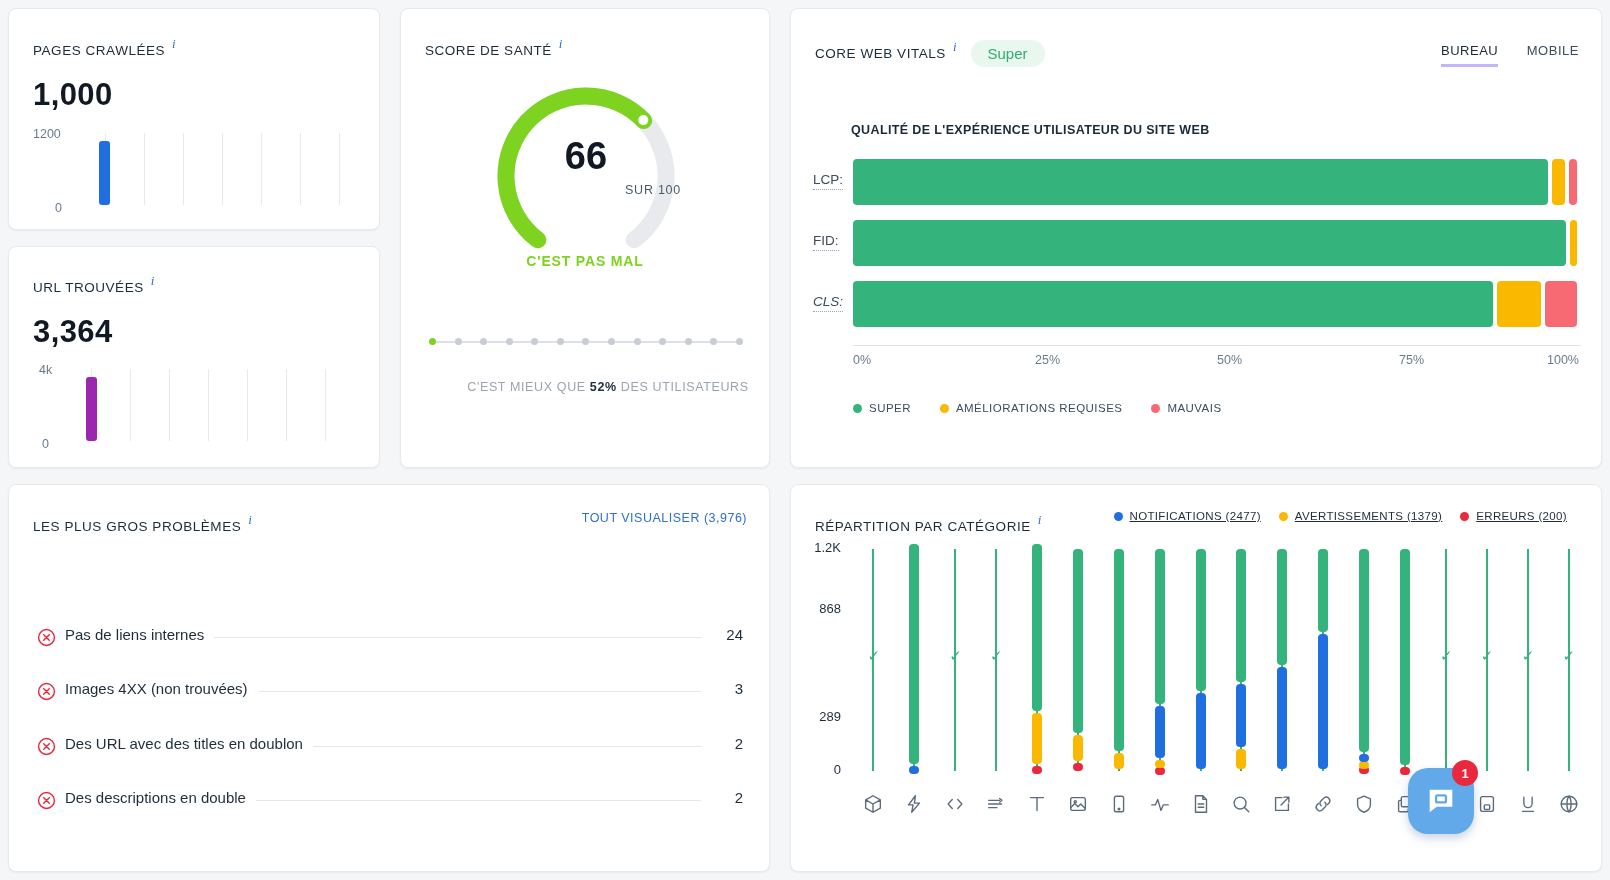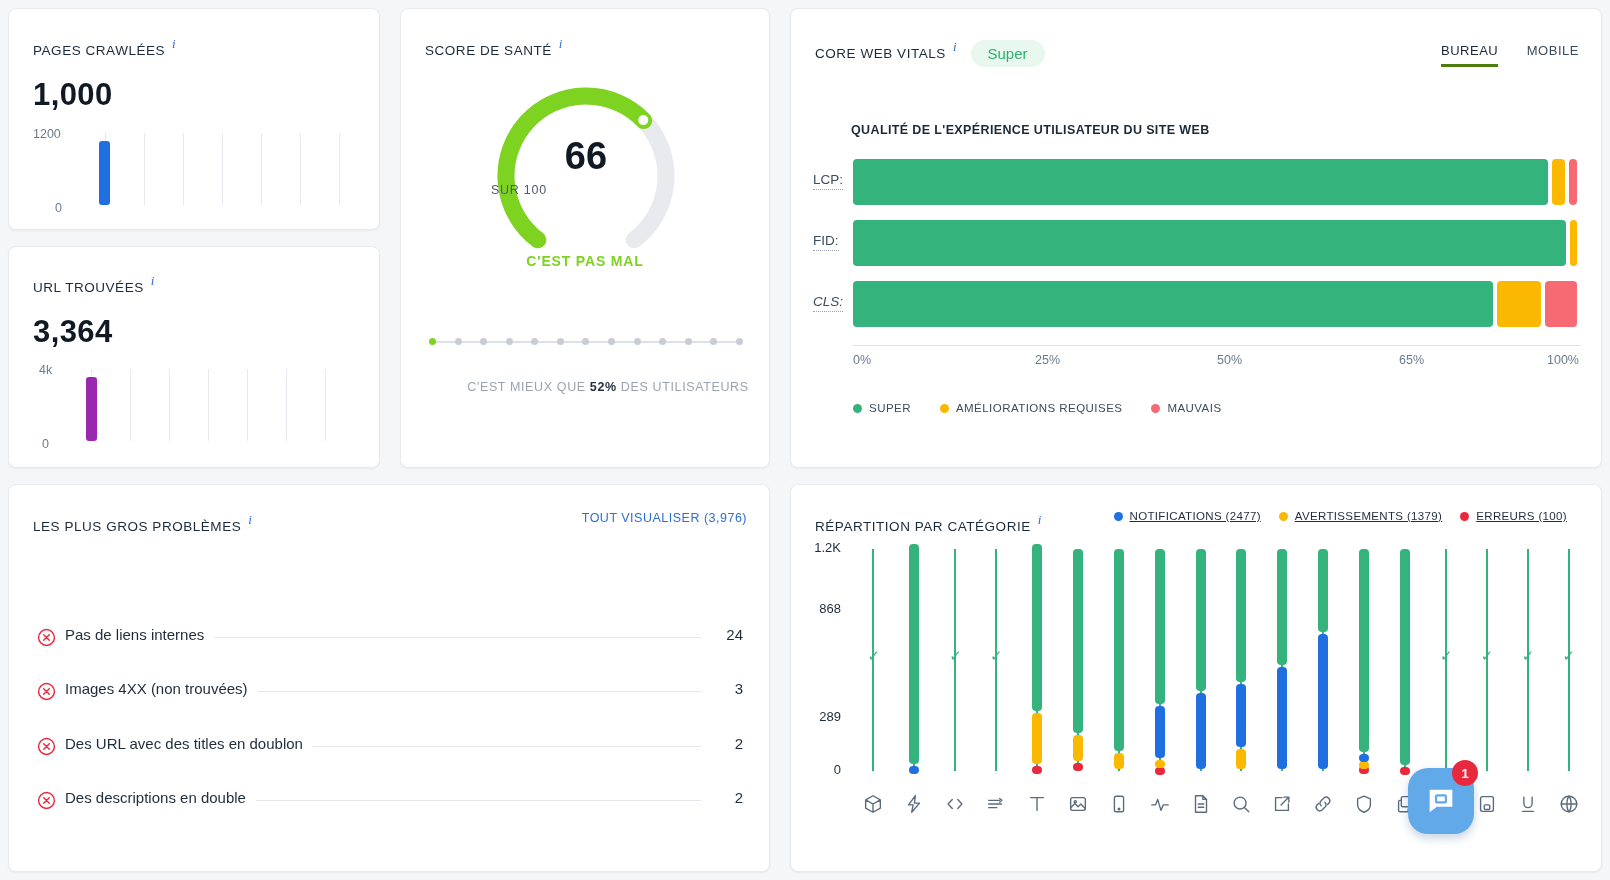--- a/index.html
+++ b/index.html
@@ -69,21 +69,21 @@
     position: absolute;
     width: 100%;
     text-align: center;
     font-size: 38px;
     font-weight: 700;
     color: #111a24;
   }
   .gauge-sub {
     position: absolute;
     width: 100%;
-    text-align: left;
+    text-align: right;
     font-size: 12.5px;
     letter-spacing: .06em;
     color: #4a5b6c;
   }
   .gauge-label {
     position: absolute;
     width: 100%;
     text-align: center;
     font-size: 14px;
     font-weight: 700;
@@ -111,21 +111,21 @@
     border-radius: 14px; padding: 5px 17px;
     font-size: 15px; margin-left: 14px;
   }
   .tabs { position: absolute; right: 22px; top: 32px; }
   .tab {
     display: inline-block;
     font-size: 13px; letter-spacing: .04em;
     color: #3a4b5c; padding-bottom: 6px; margin-left: 24px;
     cursor: pointer;
   }
-  .tab.active { color: #1b2a39; border-bottom: 3px solid #4d7c0f; }
+  .tab.active { color: #1b2a39; border-bottom: 3px solid #c4b5fd; }
   .cwv-sub {
     position: absolute;
     font-size: 12.5px; font-weight: 700;
     letter-spacing: .03em; color: #1b2a39;
   }
   .cwv-row { position: absolute; height: 46px; }
   .cwv-key {
     position: absolute; left: 0; top: 13px;
     font-size: 13.5px; color: #3b4c5e;
     border-bottom: 1px dotted #9aa4b0;
@@ -316,21 +316,21 @@
           <div class="seg" style="left: 684.28px; width: 43.32px; background: rgb(251, 184, 0);"></div>
           <div class="seg" style="left: 731.6px; width: 32.4px; background: rgb(247, 106, 115);"></div>
         </div>
       </div>
 
     <div class="axis-line" style="left:62px; top:336px; width:728px;"></div>
     <div id="cwv-ticks" style="position:absolute; left:0; top:344px; width:812px; height:20px;">
         <div class="axis-tick" style="left: 62px;">0%</div>
         <div class="axis-tick" style="left: 244px;">25%</div>
         <div class="axis-tick" style="left: 426px;">50%</div>
-        <div class="axis-tick" style="left: 608px;">65%</div>
+        <div class="axis-tick" style="left: 608px;">75%</div>
         <div class="axis-tick" style="left: 756px;">100%</div>
       </div>
 
     <div class="legend-row" id="cwv-legend" style="left:62px; top:393px;">
         <div class="legend-item">
           <span class="legend-dot" style="background: rgb(52, 179, 124);"></span>
           <span class="legend-text">SUPER</span>
         </div>
         <div class="legend-item">
           <span class="legend-dot" style="background: rgb(251, 184, 0);"></span>
@@ -397,21 +397,21 @@
         <div class="legend-item">
           <span class="legend-dot" style="background: rgb(31, 111, 224);"></span>
           <span class="legend-text">NOTIFICATIONS (2477)</span>
         </div>
         <div class="legend-item">
           <span class="legend-dot" style="background: rgb(251, 184, 0);"></span>
           <span class="legend-text">AVERTISSEMENTS (1379)</span>
         </div>
         <div class="legend-item">
           <span class="legend-dot" style="background: rgb(232, 40, 60);"></span>
-          <span class="legend-text">ERREURS (100)</span>
+          <span class="legend-text">ERREURS (200)</span>
         </div>
       </div>
 
     <div id="cat-chart" style="position:absolute; left:0; top:48px; width:812px; height:332px;">
         <div class="cat-ylab" style="left: 8px; top: 229px;">0</div>
         <div class="cat-ylab" style="left: 8px; top: 175.535px;">289</div>
         <div class="cat-ylab" style="left: 8px; top: 68.42px;">868</div>
         <div class="cat-ylab" style="left: 8px; top: 7px;">1.2K</div>
         <div class="cat-col" style="left: 62px; top: 0px; width: 40.8889px; height: 252px;">
           <div class="cat-track" style="top: 16px; height: 222px;"></div>

